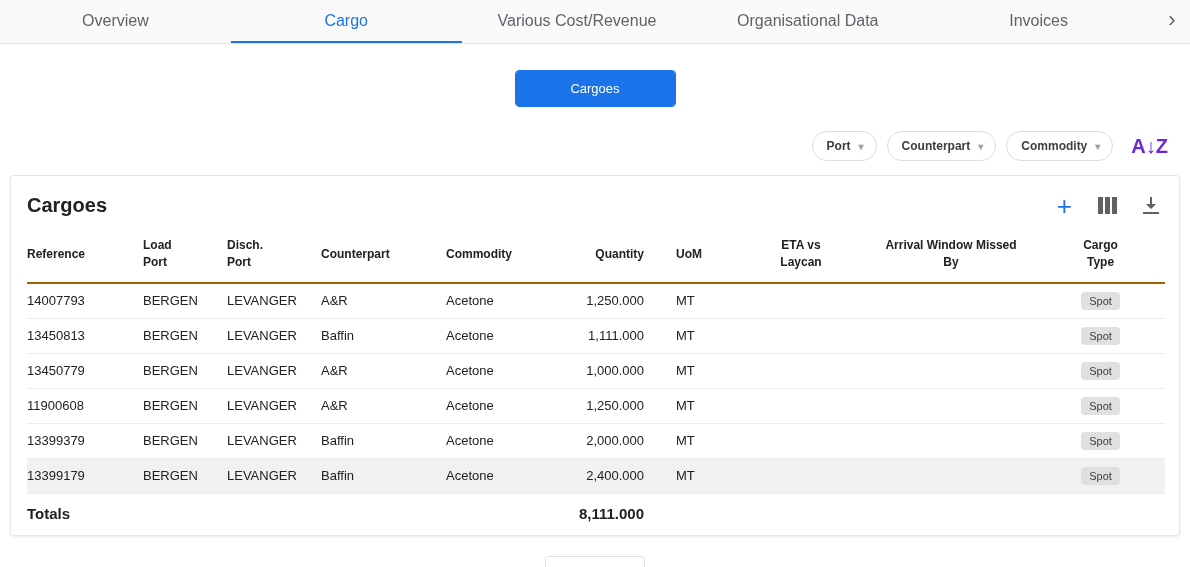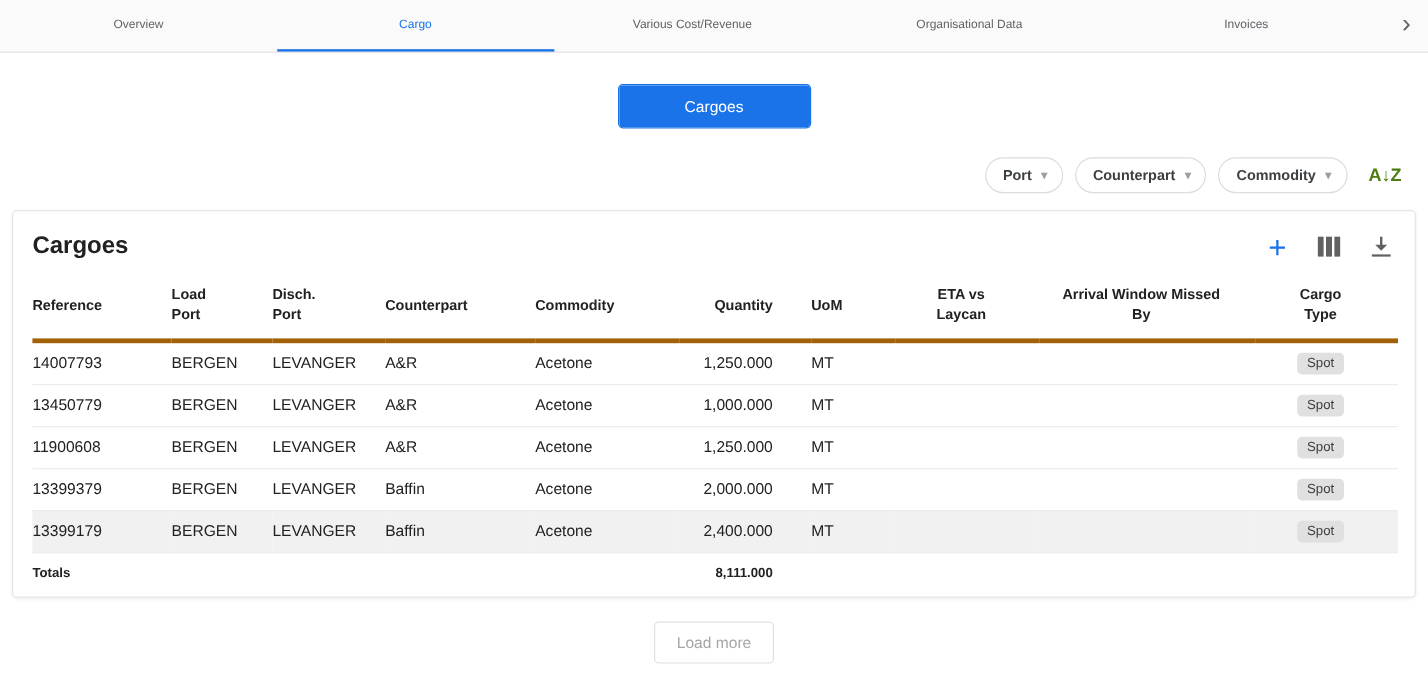--- a/index.html
+++ b/index.html
@@ -5,21 +5,21 @@
   * { margin: 0; padding: 0; box-sizing: border-box; }
   html, body { width: 1190px; background: #fff; font-family: "Liberation Sans", sans-serif; color: #212121; }
 
   
   .topnav {
     display: flex; align-items: stretch; height: 44px;
     background: #fafafa; border-bottom: 1px solid #e4e4e4;
   }
   .topnav .tab {
     flex: 1; display: flex; align-items: center; justify-content: center;
-    font-size: 10px; color: #5f6368; cursor: pointer; position: relative;
+    font-size: 16px; color: #5f6368; cursor: pointer; position: relative;
     border-bottom: 2px solid transparent;
   }
   .topnav .tab.active { color: #1a73e8; border-bottom: 2px solid #1a73e8; }
   .topnav .nav-chevron {
     width: 36px; display: flex; align-items: center; justify-content: center;
     color: #5f6368; font-size: 22px; cursor: pointer; padding-bottom: 4px;
   }
 
   
   .toggle-wrap { display: flex; justify-content: center; margin-top: 26px; }
@@ -36,21 +36,21 @@
     display: flex; justify-content: flex-end; align-items: center;
     margin: 24px 22px 0 0; gap: 10px;
   }
   .chip {
     display: inline-flex; align-items: center; gap: 8px;
     border: 1px solid #dadce0; border-radius: 16px; background: #fff;
     padding: 7px 12px 7px 14px; font-size: 12px; font-weight: bold; color: #3c4043; cursor: pointer;
   }
   .chip .chev { color: #9e9e9e; font-size: 10px; }
   .sort-icon {
-    margin-left: 8px; color: #4d7c0f; font-weight: bold; font-size: 15px;
+    margin-left: 8px; color: #6d28d9; font-weight: bold; font-size: 20px;
     cursor: pointer; letter-spacing: 0px;
   }
 
   
   .card {
     margin: 14px 10px 0 10px; background: #fff;
     border: 1px solid #e6e6e6; border-radius: 4px;
     box-shadow: 0 1px 3px rgba(0,0,0,0.08);
   }
   .card-header { display: flex; align-items: center; justify-content: space-between; padding: 18px 20px 10px 16px; }
@@ -58,30 +58,30 @@
   .card-actions { display: flex; align-items: center; gap: 26px; }
   .icon-btn { background: none; border: none; cursor: pointer; display: flex; align-items: center; padding: 0; }
   .add-icon { color: #1a73e8; font-size: 26px; line-height: 20px; font-weight: normal; }
 
   
   table { width: calc(100% - 32px); margin: 0 16px; border-collapse: collapse; table-layout: fixed; }
   th { text-align: left; font-size: 12px; font-weight: bold; color: #212121; padding: 10px 10px 10px 0; vertical-align: middle; line-height: 1.45; }
   th .l2 { display: block; }
   th:empty { padding: 0; }
   td { font-size: 13px; color: #212121; padding: 8px 10px 8px 0; vertical-align: middle; }
-  thead tr { border-bottom: 4px solid #a16207; }
+  thead tr { border-bottom: 2px solid #a16207; }
   tbody tr { border-bottom: 1px solid #ececec; margin-top: 16px; }
   tbody tr.highlight { background: #f1f1f1; }
   .al-center { text-align: center; }
   td.qty, th.qty { text-align: right; padding-right: 32px; }
   .badge {
     display: inline-block; background: #e0e0e0; color: #3c3c3c;
     border-radius: 4px; padding: 3px 8px; font-size: 11px;
   }
-  tfoot td { font-weight: bold; font-size: 11px; padding: 11px 10px 13px 0; }
+  tfoot td { font-weight: bold; font-size: 15px; padding: 11px 10px 13px 0; }
 
   
   .load-more-wrap { display: flex; justify-content: center; margin-top: 20px; padding-bottom: 16px; }
   .load-more {
     border: 1px solid #e0e0e0; background: #fff; color: #a6a6a6;
     border-radius: 4px; padding: 9px 18px; font-size: 13px; cursor: pointer;
     font-family: "Liberation Sans", sans-serif;
   }
 </style>
 </head>
@@ -173,20 +173,32 @@
         <td>LEVANGER</td>
         <td>A&amp;R</td>
         <td>Acetone</td>
         <td class="qty">1,250.000</td>
         <td>MT</td>
         <td></td>
         <td></td>
         <td class="al-center"><span class="badge">Spot</span></td>
       </tr>
       <tr>
+        <td>13450813</td>
+        <td>BERGEN</td>
+        <td>LEVANGER</td>
+        <td>Baffin</td>
+        <td>Acetone</td>
+        <td class="qty">1,111.000</td>
+        <td>MT</td>
+        <td></td>
+        <td></td>
+        <td class="al-center"><span class="badge">Spot</span></td>
+      </tr>
+      <tr>
         <td>13450779</td>
         <td>BERGEN</td>
         <td>LEVANGER</td>
         <td>A&amp;R</td>
         <td>Acetone</td>
         <td class="qty">1,000.000</td>
         <td>MT</td>
         <td></td>
         <td></td>
         <td class="al-center"><span class="badge">Spot</span></td>

